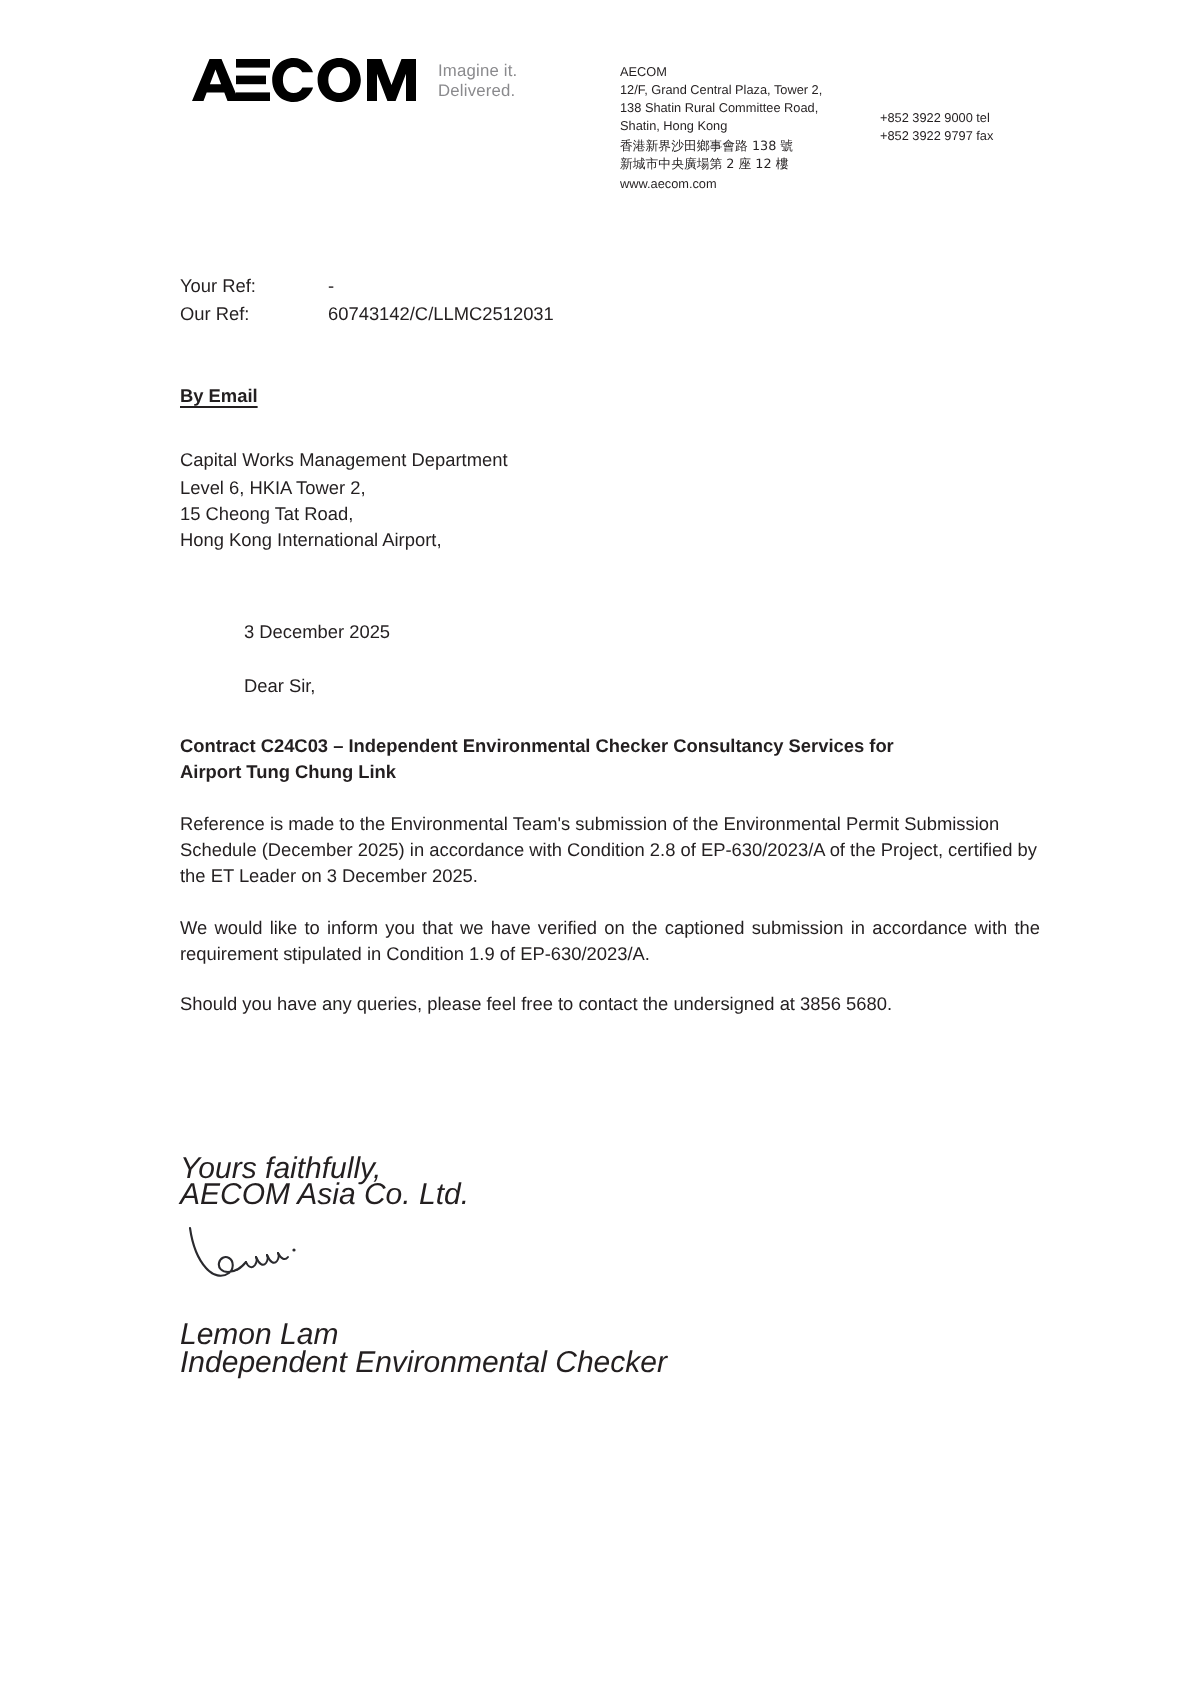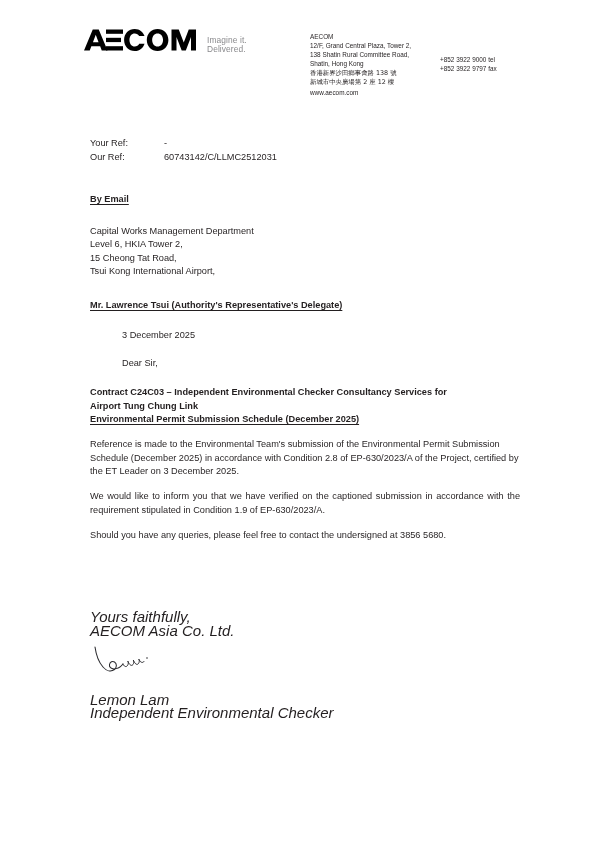--- a/index.html
+++ b/index.html
@@ -27,24 +27,24 @@
   
   .letterhead {
     position: absolute;
     left: 0; top: 0;
     width: 602px;
     height: 115px;
   }
 
   .logo-block {
     position: absolute;
-    left: 84px;
+    left: 96px;
     top: 29px;
     display: flex;
-    align-items: flex-end;
+    align-items: flex-start;
   }
   .logo-mark {
     display: block;
   }
   .logo-tagline {
     margin-left: 11px;
     margin-top: 2px;
     font-size: 8.4px;
     line-height: 9.6px;
     color: #8a8a8d;
@@ -242,40 +242,38 @@
 
     <div class="spacer-24"></div>
 
     <div><span class="by-email">By Email</span></div>
 
     <div class="spacer-18"></div>
 
     <div class="addr-line">Capital Works Management Department</div>
     <div class="addr-line">Level 6, HKIA Tower 2,</div>
     <div class="addr-line">15 Cheong Tat Road,</div>
-    <div class="addr-line">Tsui Kong International Airport,</div>
+    <div class="addr-line">Hong Kong International Airport,</div>
 
     <div class="spacer-16"></div>
 
-    <div><span class="attn">Mr. Lawrence Tsui (Authority's Representative's Delegate)</span></div>
 
     <div class="spacer-16"></div>
 
     <div class="plain">3 December 2025</div>
 
     <div class="spacer-14"></div>
 
     <div class="plain">Dear Sir,</div>
 
     <div class="spacer-16"></div>
 
     <div class="subject">
       <span>Contract C24C03 – Independent Environmental Checker Consultancy Services for</span><br>
       <span>Airport Tung Chung Link</span><br>
-      <span class="line3">Environmental Permit Submission Schedule (December 2025)</span>
     </div>
 
     <div class="spacer-12"></div>
 
     <div class="para">Reference is made to the Environmental Team's submission of the Environmental Permit Submission Schedule (December 2025) in accordance with Condition 2.8 of EP-630/2023/A of the Project, certified by the ET Leader on 3 December 2025.</div>
 
     <div class="spacer-12"></div>
 
     <div class="para justified">We would like to inform you that we have verified on the captioned submission in accordance with the requirement stipulated in Condition 1.9 of EP-630/2023/A.</div>
 

